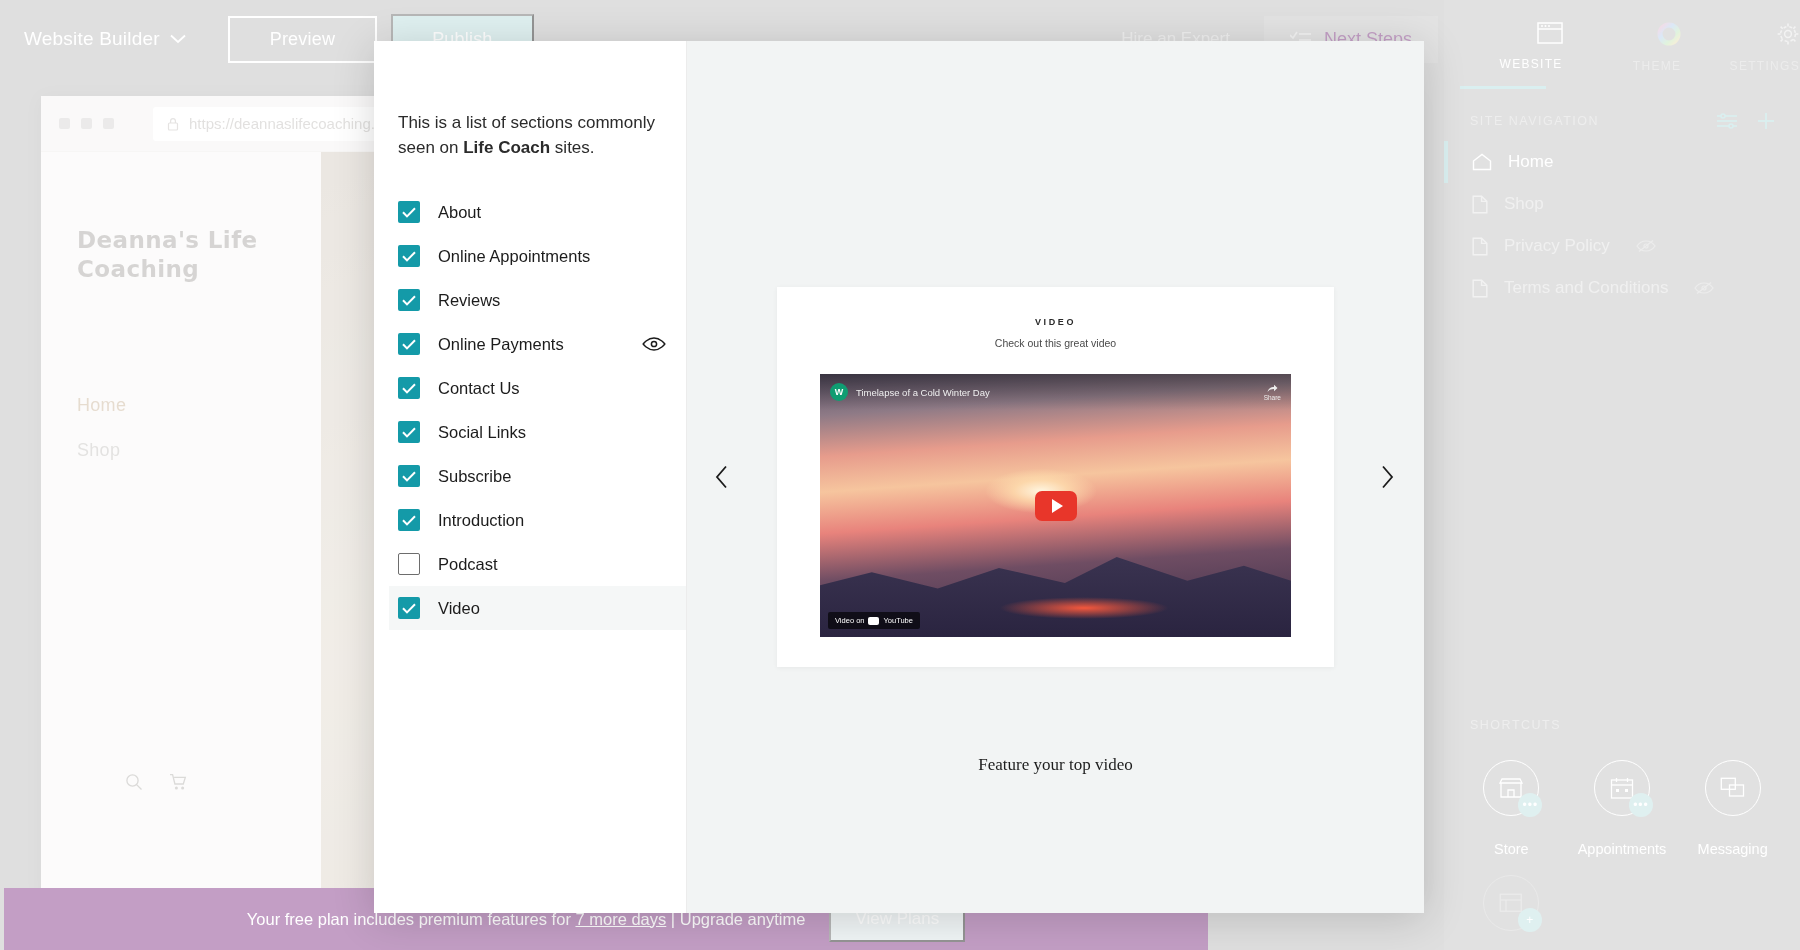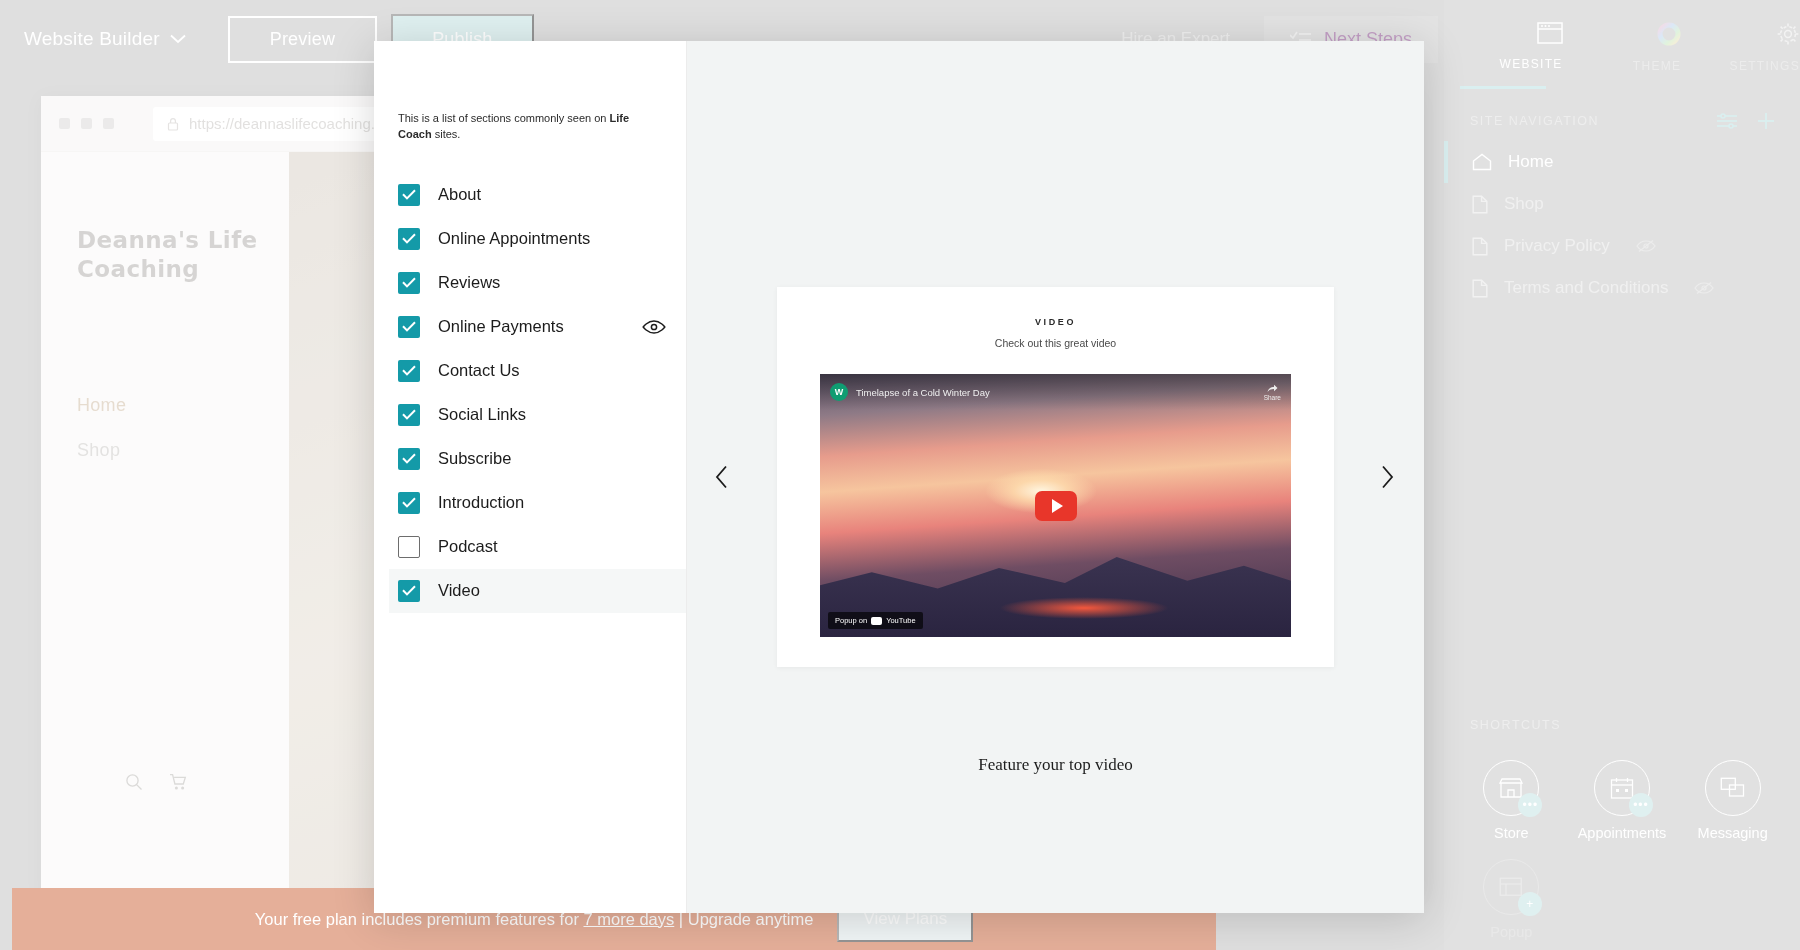--- a/index.html
+++ b/index.html
@@ -58,21 +58,21 @@
     padding: 0 18px; border-bottom: 1px solid #eceae8;
   }
   .dot { width: 11px; height: 11px; background: #cfcecd; border-radius: 2px; margin-right: 11px; }
   .url-pill {
     margin-left: 28px; background: #ffffff; height: 34px; flex: 1;
     display: flex; align-items: center; padding: 0 14px; color: #b9b6b3; font-size: 15px;
     border-radius: 3px;
   }
   .lock-ic { margin-right: 10px; display:block; }
   .site-body { display: flex; height: 744px; }
-  .site-left { width: 248px; background: #f7f6f5; padding: 74px 0 0 36px; }
+  .site-left { width: 280px; background: #f7f6f5; padding: 74px 0 0 36px; }
   .site-brand {
     color: #9d9a97; font-size: 23px; font-weight: 700; line-height: 1.28;
     letter-spacing: .4px; font-family: "DejaVu Sans", sans-serif;
   }
   .site-nav { margin-top: 110px; }
   .site-nav-item { font-size: 18px; margin-bottom: 24px; letter-spacing: .3px; }
   .site-nav-item.active { color: #c4ab8e; }
   .site-nav-item.inactive { color: #bdbab7; }
   .site-hero { flex: 1; background: linear-gradient(160deg,#cfc6ba 0%, #ded5c8 45%, #cdc3b6 100%); }
   .site-icons {
@@ -125,27 +125,27 @@
     width: 56px; height: 56px; border-radius: 50%; border: 1.6px solid #ffffff;
     margin: 0 auto; display: flex; align-items: center; justify-content: center;
     position: relative;
   }
   .shortcut.faded .sc-circle { border-color: #cbcbcb; }
   .sc-badge {
     position: absolute; right: -4px; bottom: -2px; width: 24px; height: 24px;
     border-radius: 50%; background: #b4dcdc; color: #ffffff; font-size: 12px;
     display: flex; align-items: center; justify-content: center; letter-spacing: 1px;
   }
-  .sc-label { color: #ffffff; font-size: 14.5px; margin-top: 9px; }
+  .sc-label { color: #ffffff; font-size: 14.5px; margin-top: 25px; }
   .shortcut.faded .sc-label { color: #c9c9c9; }
 
   
   .bottom-bar {
-    position: absolute; left: 12px; bottom: 0; width: 1204px; height: 62px;
-    background: #c2410c; display: flex; align-items: center; justify-content: center;
+    position: absolute; left: 4px; bottom: 0; width: 1204px; height: 62px;
+    background: #701a75; display: flex; align-items: center; justify-content: center;
     gap: 24px; color: #ffffff; font-size: 16.5px;
   }
   .bottom-bar a { color: #ffffff; text-decoration: underline; }
   .view-plans {
     background: #dce8e9; color: #ffffff; font-size: 17px; padding: 11px 24px;
   }
 
   
   .scrim { position: absolute; inset: 0; background: rgba(255,255,255,.58); }
   .modal {
@@ -156,21 +156,21 @@
   .modal-body { flex: 1; display: flex; min-height: 0; }
   .modal-left {
     width: 313px; padding: 48px 0 0 24px; border-right: 1px solid #ececec;
     display: flex; flex-direction: column;
   }
   .modal-title {
     font-size: 25px; font-weight: 700; line-height: 1.35; color: #131313;
     letter-spacing: -.1px; padding-right: 18px;
   }
   .modal-sub {
-    margin-top: 22px; font-size: 11px; line-height: 1.45; color: #2b2b2b;
+    margin-top: 22px; font-size: 17px; line-height: 1.45; color: #2b2b2b;
     padding-right: 26px;
   }
   .modal-sub b { font-weight: 700; }
   .check-list { margin-top: 30px; }
   .check-row {
     display: flex; align-items: center; gap: 18px;
     padding: 11px 20px 11px 9px; position: relative; margin-left: -9px;
   }
   .check-row.selected { background: #f5f7f7; }
   .cbox {
@@ -605,21 +605,21 @@
               <span class="pv-vidtitle">Timelapse of a Cold Winter Day</span>
               <span class="pv-share">
                 <svg width="11" height="9" viewBox="0 0 11 9" style="display:block;margin:0 auto 1px">
                   <path d="M0.5 8 C1.5 4 4 3 7 3 V0.8 L10.5 4 L7 7.2 V5 C4.5 5 2 5.5 0.5 8z" fill="#ededed"></path>
                 </svg>
                 <span>Share</span>
               </span>
             </div>
             <div class="pv-play"></div>
             <div class="pv-watch">
-              <span>Popup on</span>
+              <span>Video on</span>
               <span class="yt-chip"></span>
               <span>YouTube</span>
             </div>
           </div>
         </div>
         <div class="pv-caption">Feature your top video</div>
       </div>
     </div>
 
   </div>

